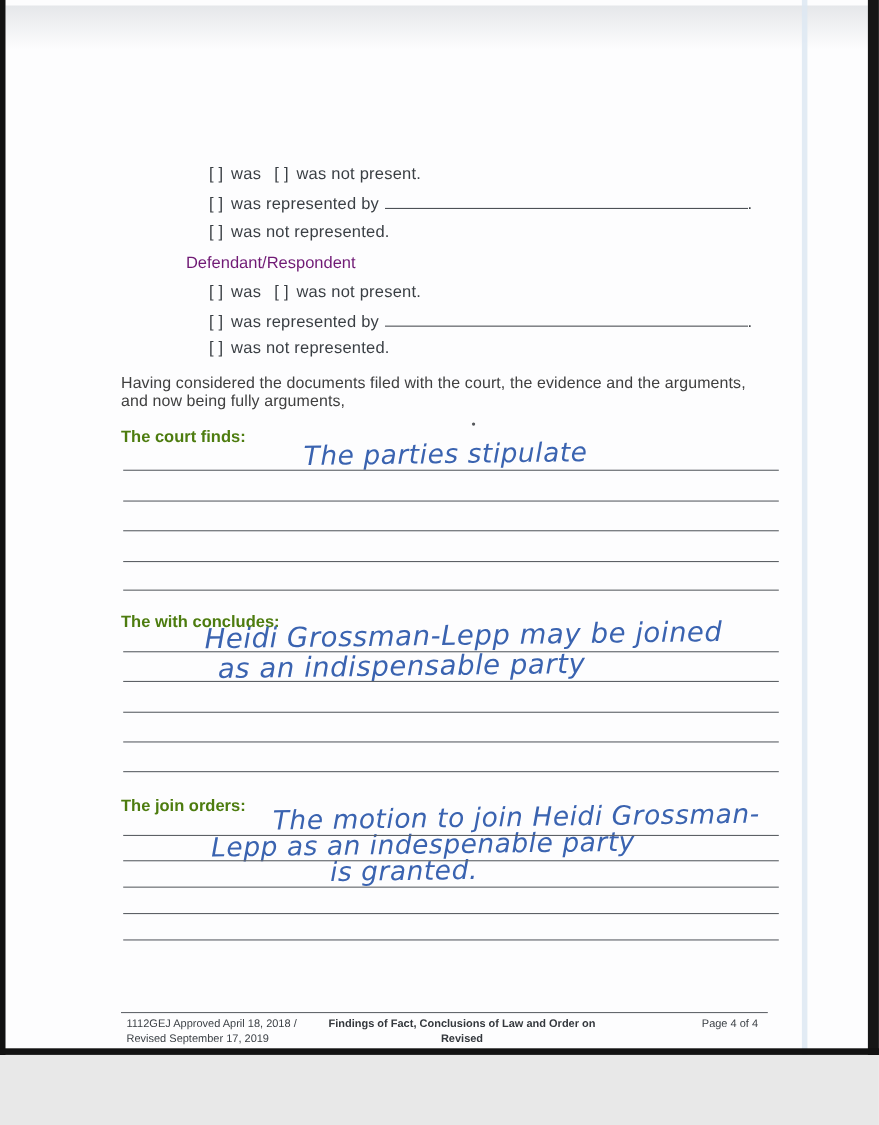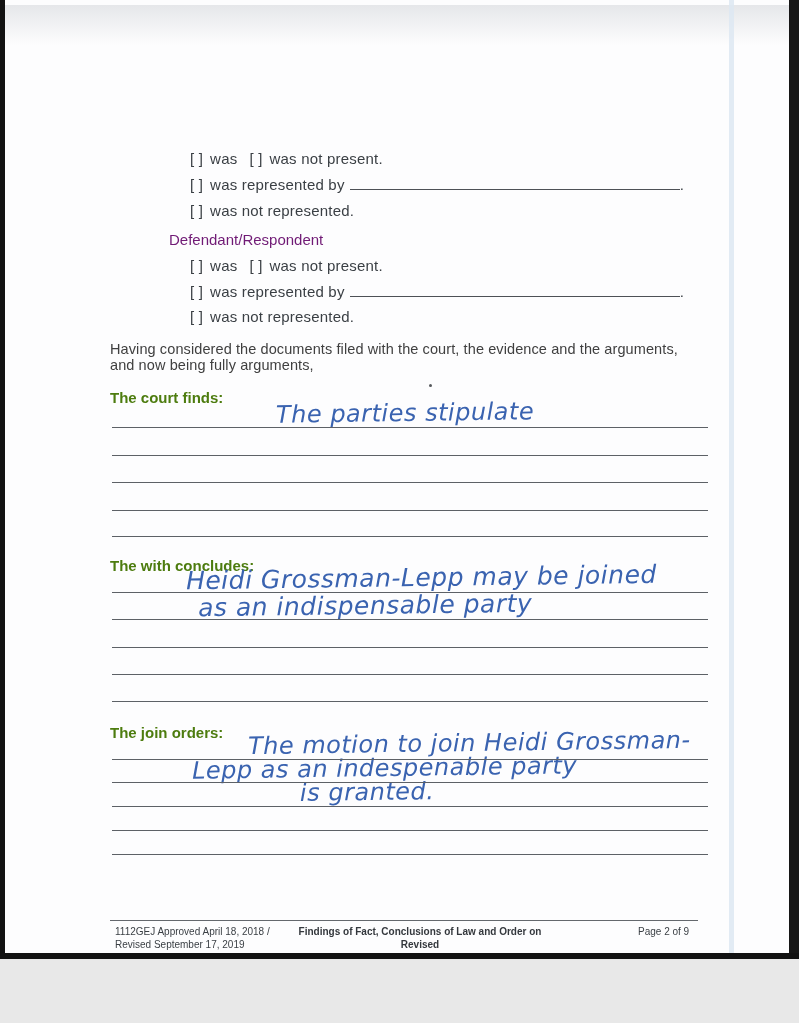--- a/index.html
+++ b/index.html
@@ -116,19 +116,19 @@
 
   <div class="frule"></div>
   <div class="fleft">
     <div>1112GEJ Approved April 18, 2018 /</div>
     <div>Revised September 17, 2019</div>
   </div>
   <div class="fcenter">
     <div>Findings of Fact, Conclusions of Law and Order on</div>
     <div>Revised</div>
   </div>
-  <div class="fright">Page 2 of 9</div>
+  <div class="fright">Page 4 of 4</div>
 
   <div class="edge edge-left"></div>
   <div class="edge edge-right"></div>
   <div class="edge edge-bottom"></div>
 
 </div>
 
 </body></html>

